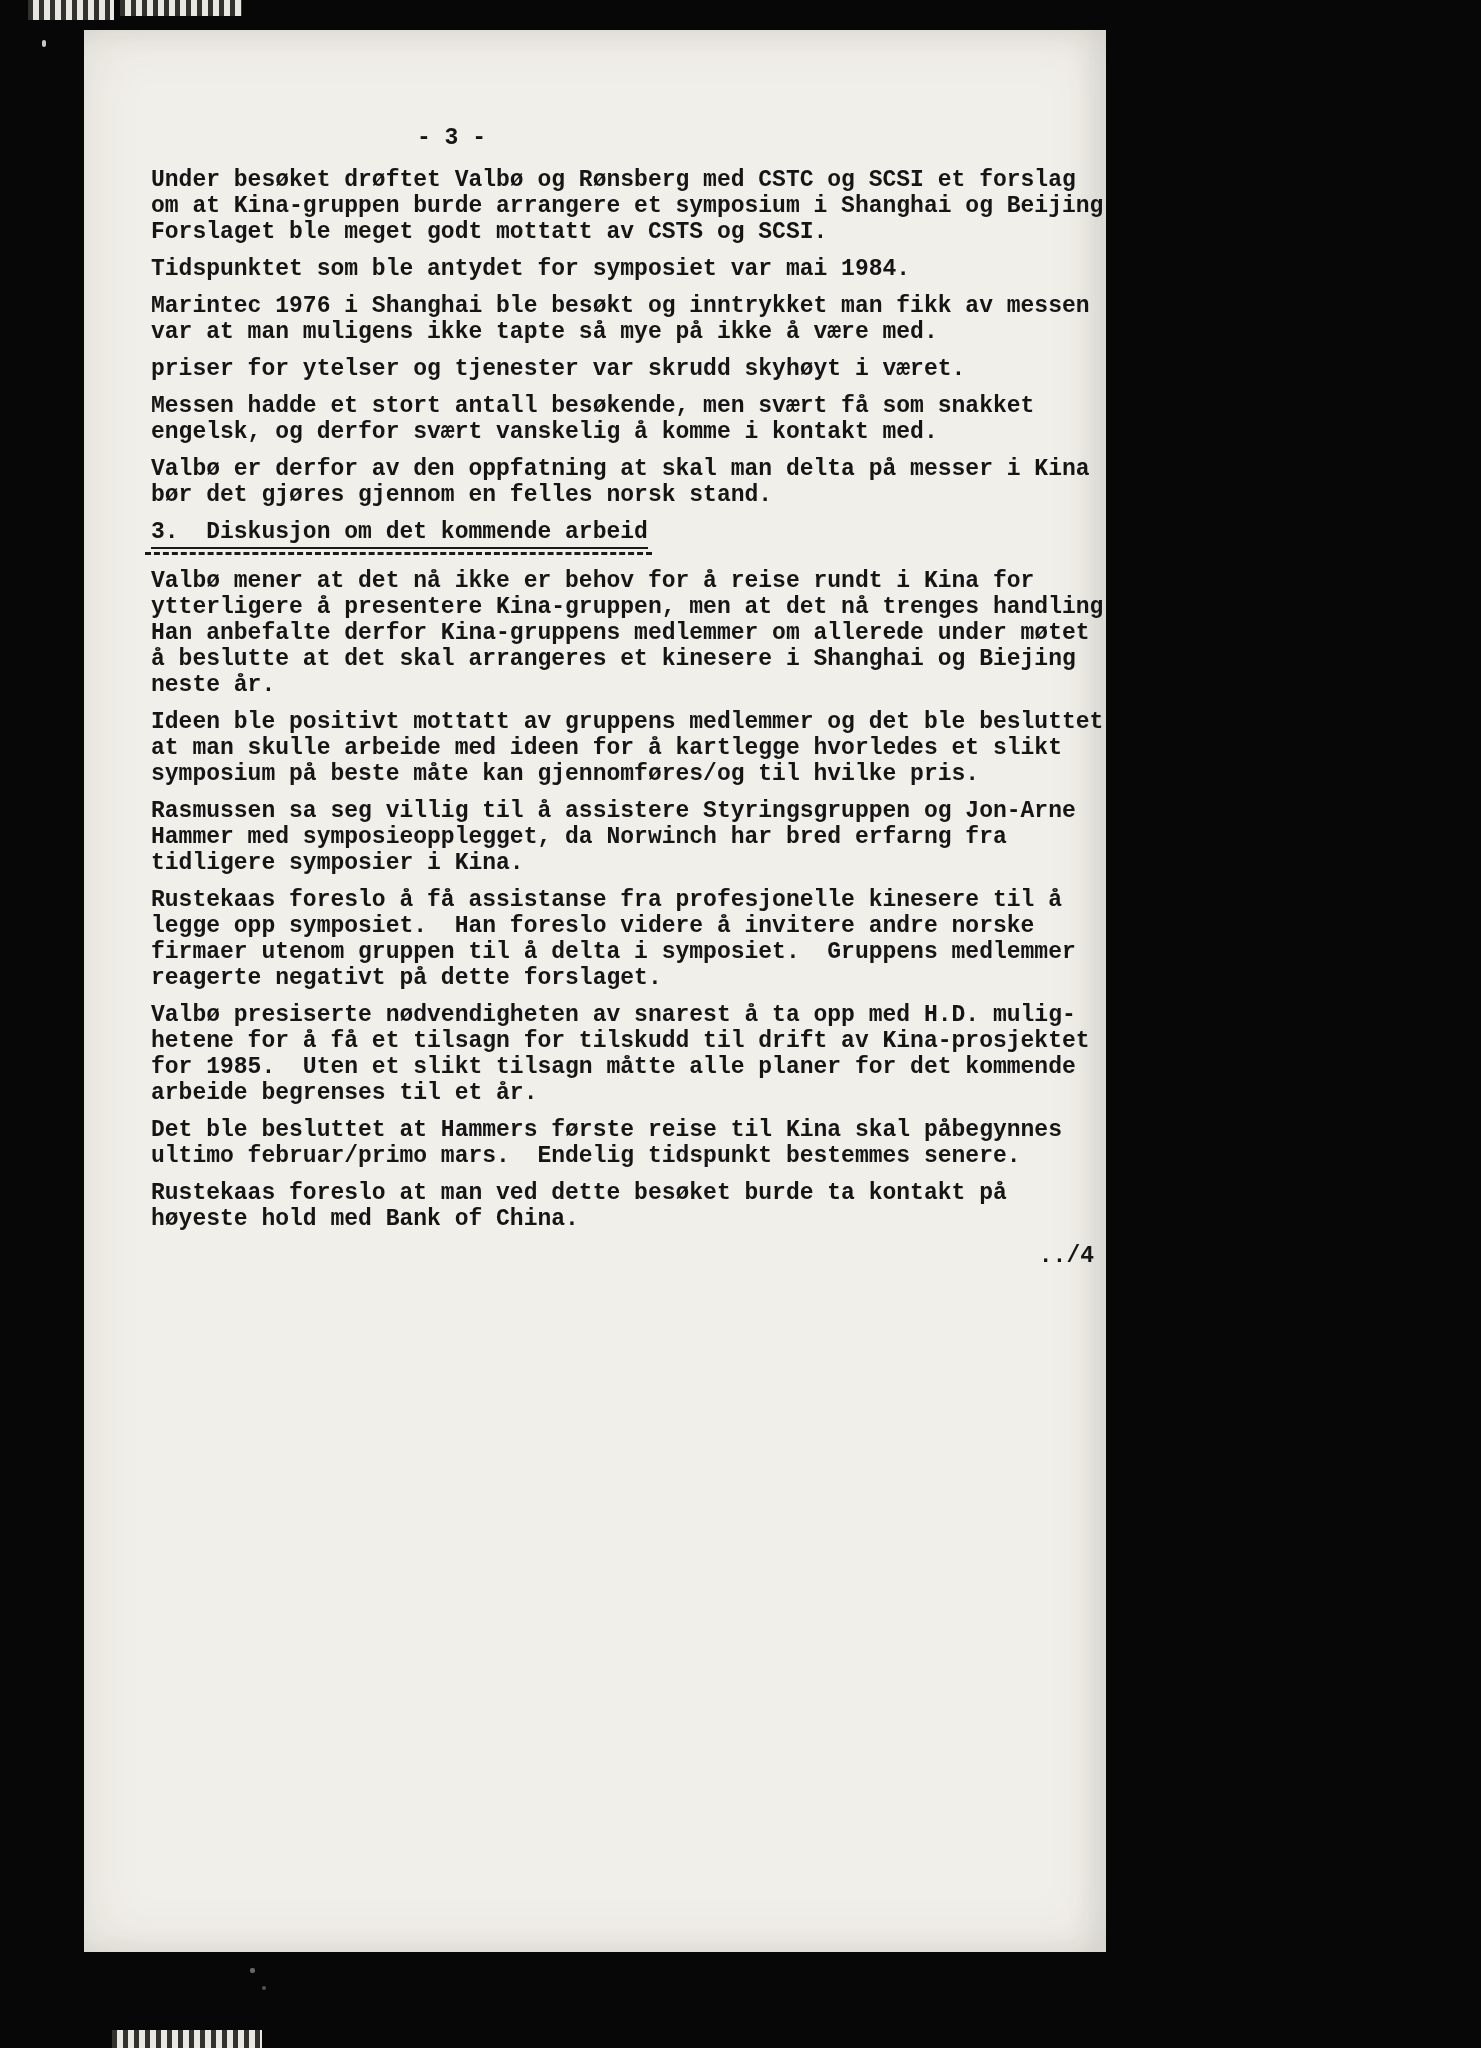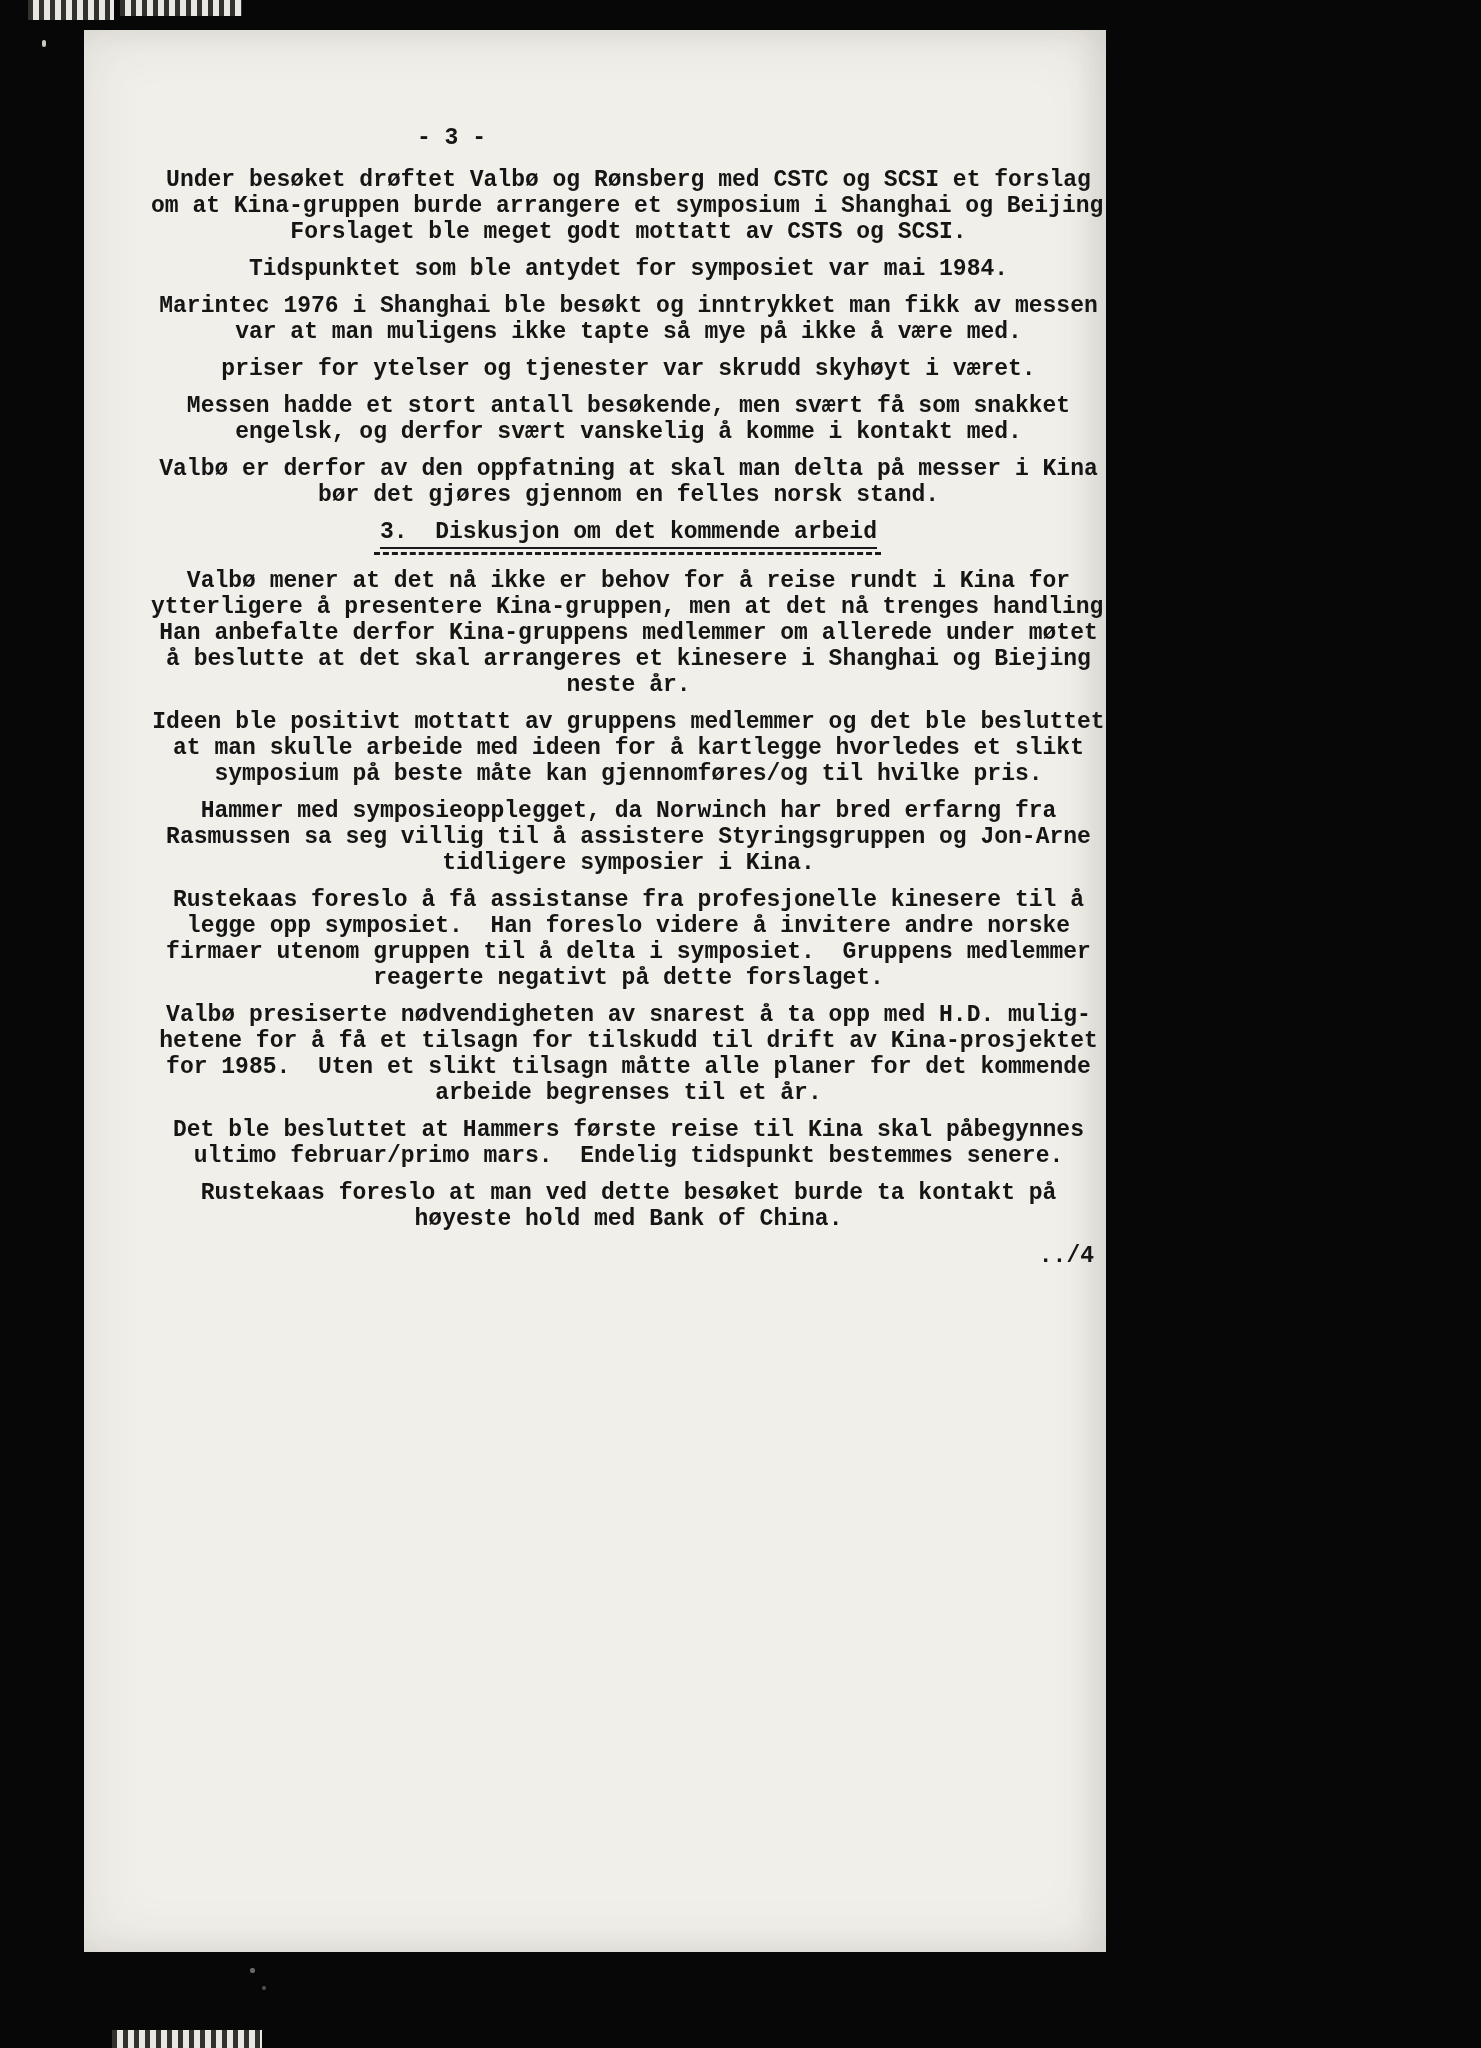--- a/index.html
+++ b/index.html
@@ -24,21 +24,21 @@
   }
   .content{
     padding:95px 0 0 67px;
   }
   .page-number{
     padding-left:266px;
     height:26px;line-height:26px;
     margin-bottom:16px;
     white-space:pre;
   }
-  .para{margin-bottom:11px;text-align:center;}
+  .para{margin-bottom:11px;}
   .para.heading{margin-bottom:19px;}
   .line{
     height:26px;line-height:26px;
     white-space:pre;
   }
   .heading .line{
     display:inline-block;
     height:auto;
     border-bottom:2px solid #1a1a1a;
     padding-bottom:2px;
@@ -130,22 +130,22 @@
             <div class="line">Han anbefalte derfor Kina-gruppens medlemmer om allerede under møtet</div>
             <div class="line">å beslutte at det skal arrangeres et kinesere i Shanghai og Biejing</div>
             <div class="line">neste år.</div>
           </div>
           <div class="para">
             <div class="line">Ideen ble positivt mottatt av gruppens medlemmer og det ble besluttet</div>
             <div class="line">at man skulle arbeide med ideen for å kartlegge hvorledes et slikt</div>
             <div class="line">symposium på beste måte kan gjennomføres/og til hvilke pris.</div>
           </div>
           <div class="para">
+            <div class="line">Rasmussen sa seg villig til å assistere Styringsgruppen og Jon-Arne</div>
             <div class="line">Hammer med symposieopplegget, da Norwinch har bred erfarng fra</div>
-            <div class="line">Rasmussen sa seg villig til å assistere Styringsgruppen og Jon-Arne</div>
             <div class="line">tidligere symposier i Kina.</div>
           </div>
           <div class="para">
             <div class="line">Rustekaas foreslo å få assistanse fra profesjonelle kinesere til å</div>
             <div class="line">legge opp symposiet.  Han foreslo videre å invitere andre norske</div>
             <div class="line">firmaer utenom gruppen til å delta i symposiet.  Gruppens medlemmer</div>
             <div class="line">reagerte negativt på dette forslaget.</div>
           </div>
           <div class="para">
             <div class="line">Valbø presiserte nødvendigheten av snarest å ta opp med H.D. mulig-</div>

